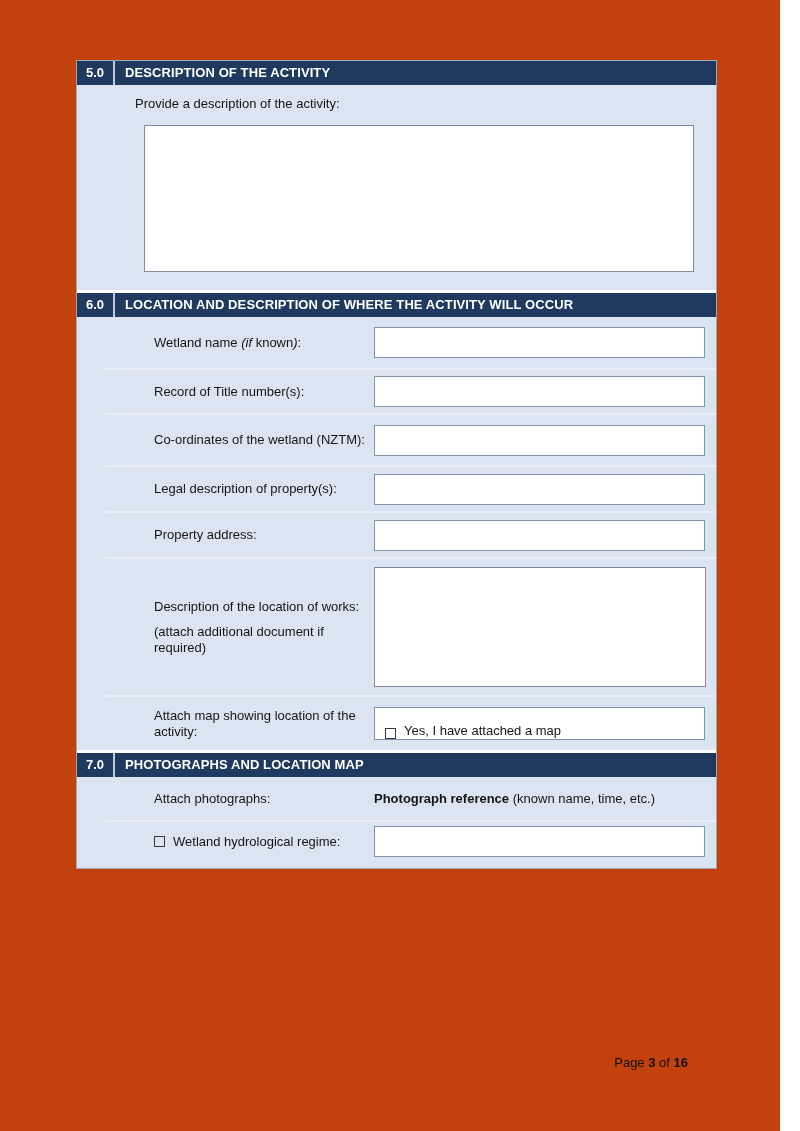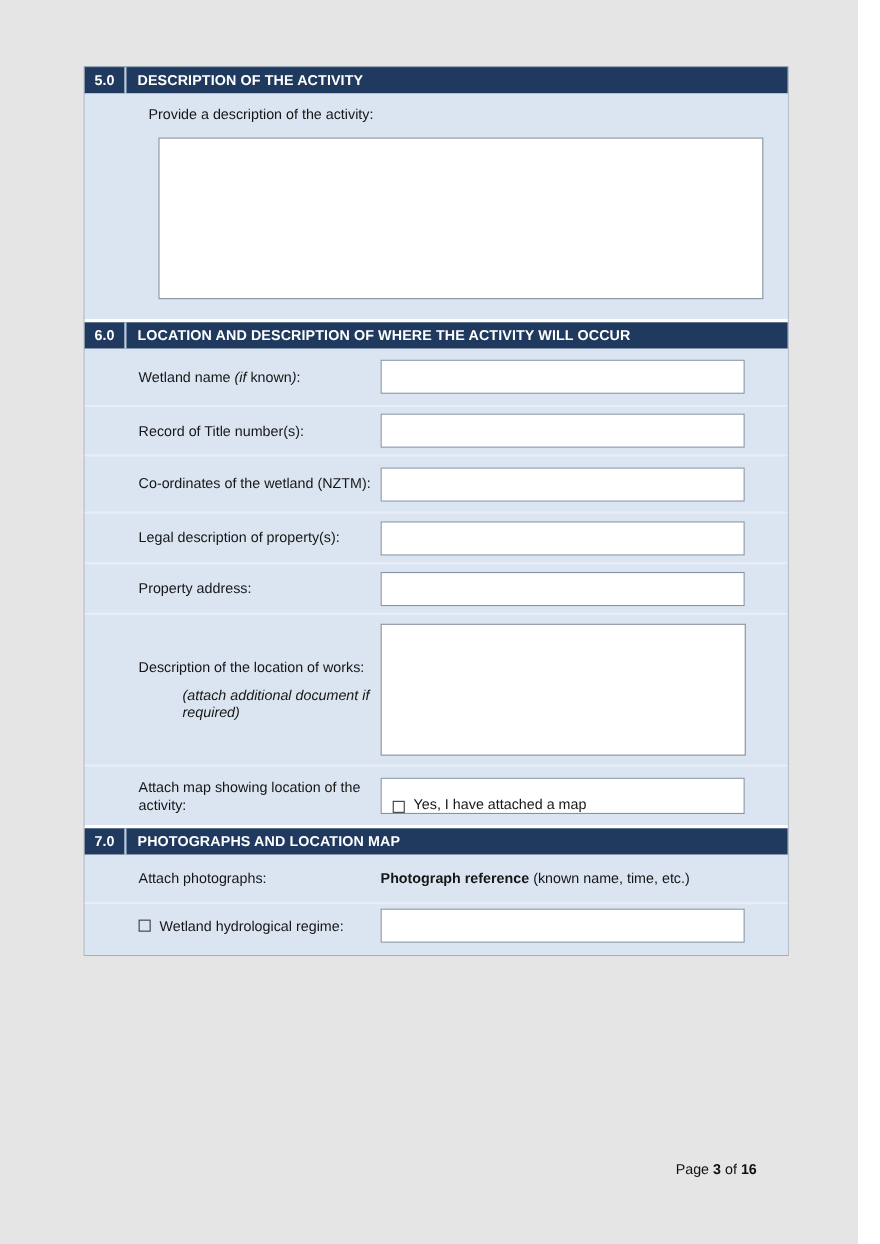--- a/index.html
+++ b/index.html
@@ -1,36 +1,36 @@
 <!DOCTYPE html>
 <html><head>
 <meta charset="utf-8">
 <style>
   * { margin:0; padding:0; box-sizing:border-box; }
   html,body { background:#fff; }
   .sheet {
-    position:relative; width:780px; height:1131px; background:#e5e5e5;
+    position:relative; width:780px; height:1131px; background:#c2410c;
     font-family:"Liberation Sans","DejaVu Sans",sans-serif;
     font-size:13px; color:#151515; line-height:16px;
   }
   .form {
     position:absolute; left:76px; top:60px; width:641px;
     border:1px solid #9aa7b5; background:#ffffff;
   }
   .gap { height:3px; background:#ffffff; }
 
   
   .sec-header { display:flex; align-items:stretch; background:#1f3a5e; color:#ffffff;
     font-weight:bold; font-size:13px; height:24px; }
   .sec-num { width:38px; min-width:38px; display:flex; align-items:center; justify-content:center;
     border-right:2px solid #bccbdd; }
   .sec-title { display:flex; align-items:center; padding:12px 10px; letter-spacing:0.1px; }
 
   
-  .sec-body { background:#dbe5f1; }
+  .sec-body { background:#dbe5f1;padding-left:28px; }
   .body5 { padding:11px 16px 18px; }
   .prompt { margin:0 0 13px 42px; }
   textarea.bigbox {
     display:block; margin-left:51px; width:550px; height:147px;
     border:1px solid #848b96; background:#fff; resize:none;
     font:inherit; padding:4px 6px; outline:none;
   }
 
   .row { display:flex; align-items:center; }
   .row + .row { border-top:2px solid #e7eef8; }
@@ -45,21 +45,21 @@
   .h30 { height:30px; }
   .h27 { height:27px; }
 
   .r1 { height:51px; } .r2 { height:52px; } .r3 { height:45px; }
   .r4 { height:46px; } .r5 { height:46px; } .r6 { height:138px; } .r7 { height:55px; }
 
   textarea.worksbox {
     display:block; width:332px; height:120px; border:1px solid #848b96;
     background:#fff; resize:none; font:inherit; padding:4px 6px; outline:none;
   }
-  .note { font-style:italic; margin-top:9px;margin-left:40px; }
+  .note { margin-top:9px; }
 
   .mapbox {
     width:331px; height:33px; background:#fff; border:1px solid #8494a6;
     display:flex; align-items:flex-end; padding:0 10px;
   }
   .checkbox {
     display:inline-block; width:11px; height:11px; border:1px solid #3a3a3a;
     background:transparent; flex:0 0 auto; margin-right:8px;
   }
   .mapbox .checkbox { background:#fff; }

